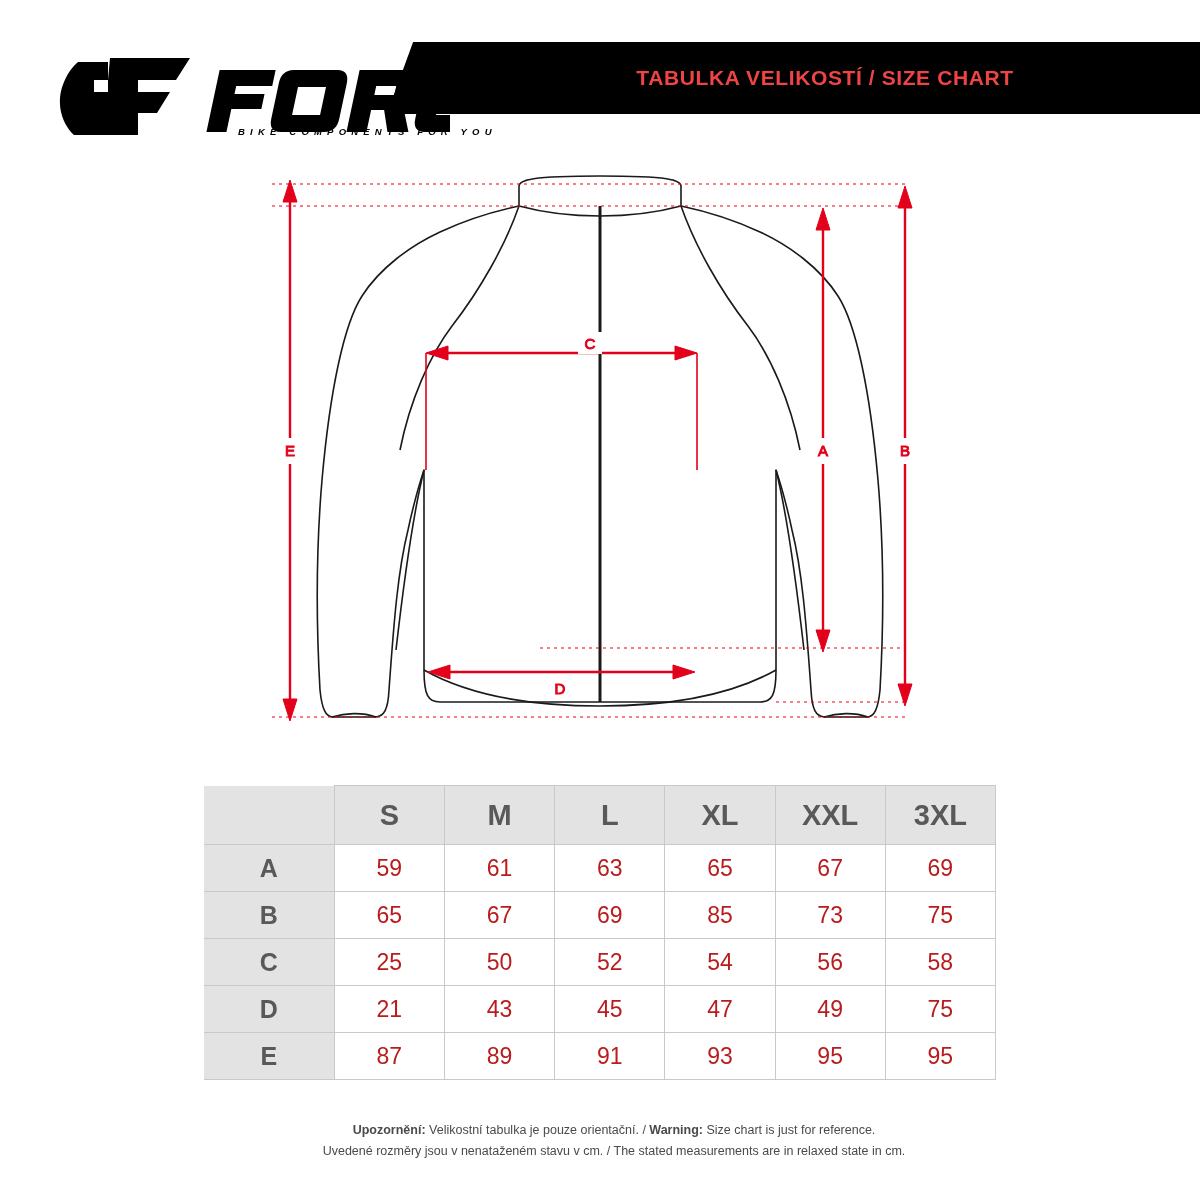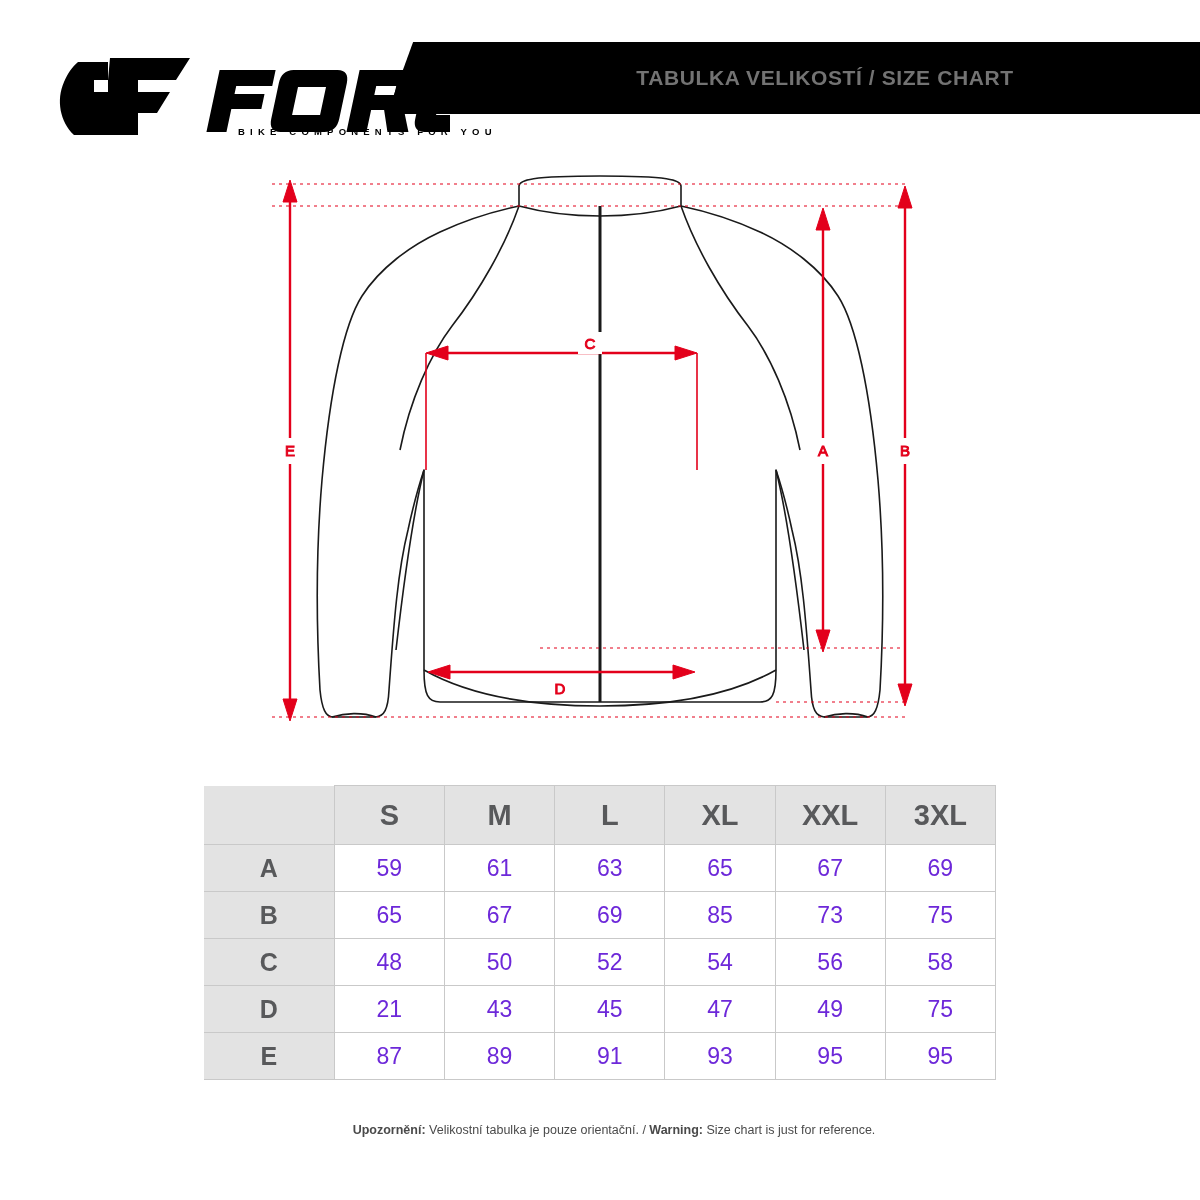--- a/index.html
+++ b/index.html
@@ -41,35 +41,36 @@
     background: #000000;
     transform: skewX(-20deg);
   }
   .header-title {
     position: absolute;
     left: 470px;
     top: 0;
     width: 710px;
     height: 72px;
     line-height: 72px;
-    color: #737373;
+    color: #ef4444;
     font-size: 21px;
     font-weight: bold;
     letter-spacing: 0.6px;
     text-align: center;
     font-family: "Liberation Sans", sans-serif;
     white-space: nowrap;
   }
 
   .logo {
     position: absolute;
     left: 50px;
     top: -2px;
     width: 400px;
     height: 110px;
+    font-style: italic;
   }
   .logo svg { display: block; }
   .logo-tagline {
     position: absolute;
     left: 188px;
     top: 86px;
     font-size: 9.5px;
     letter-spacing: 5.2px;
     font-weight: bold;
     color: #000;
@@ -90,21 +91,21 @@
     position: absolute;
     left: 204px;
     top: 785px;
     width: 792px;
     border-collapse: collapse;
     table-layout: fixed;
   }
   .size-table td, .size-table th {
     border: 1px solid #c9c9c9;
     text-align: center;
-    color: #6d28d9;
+    color: #b91c1c;
     font-family: "Liberation Sans", sans-serif;
     font-weight: normal;
   }
   .size-table thead th {
     height: 56px;
     font-size: 29px;
     font-weight: bold;
     background: #e3e3e3;
     color: #58595b;
   }
@@ -317,21 +318,21 @@
       <th>B</th>
       <td>65</td>
       <td>67</td>
       <td>69</td>
       <td>85</td>
       <td>73</td>
       <td>75</td>
     </tr>
     <tr>
       <th>C</th>
-      <td>48</td>
+      <td>25</td>
       <td>50</td>
       <td>52</td>
       <td>54</td>
       <td>56</td>
       <td>58</td>
     </tr>
     <tr>
       <th>D</th>
       <td>21</td>
       <td>43</td>
@@ -349,13 +350,14 @@
       <td>95</td>
       <td>95</td>
     </tr>
   </tbody>
 </table>
 
 <div class="notes">
   <div class="note-line">
     <b>Upozornění:</b><span> Velikostní tabulka je pouze orientační. / </span><b>Warning:</b><span> Size chart is just for reference.</span>
   </div>
+  <div class="note-line">Uvedené rozměry jsou v nenataženém stavu v cm. / The stated measurements are in relaxed state in cm.</div>
 </div>
 
 </body></html>

